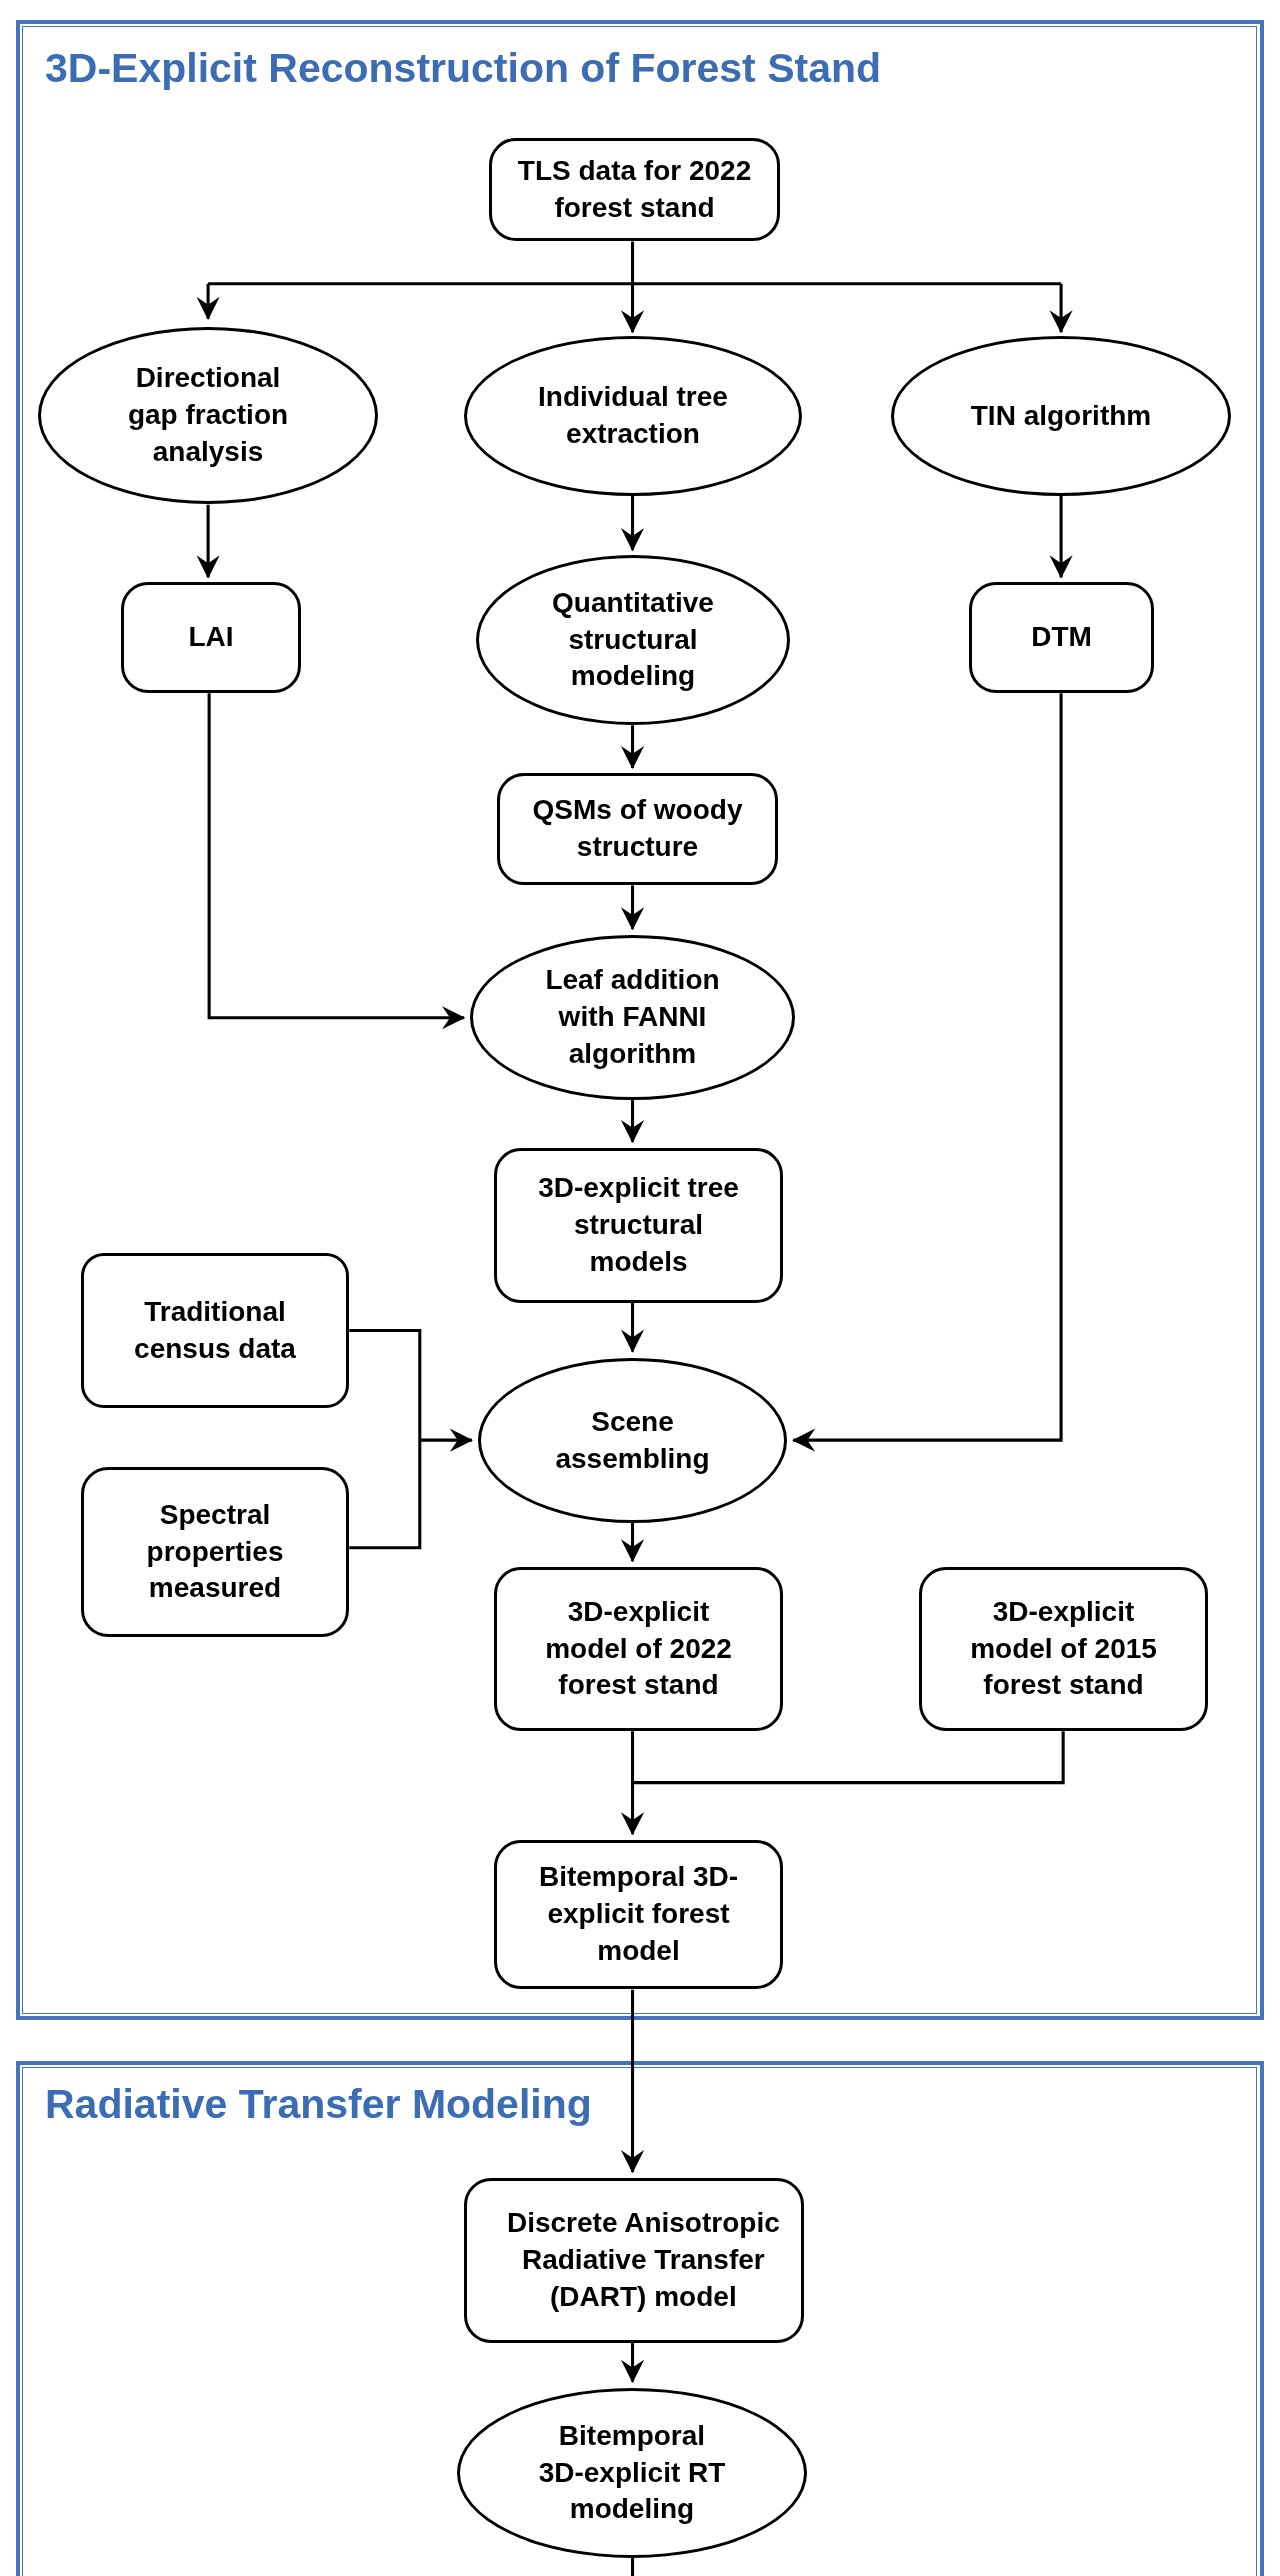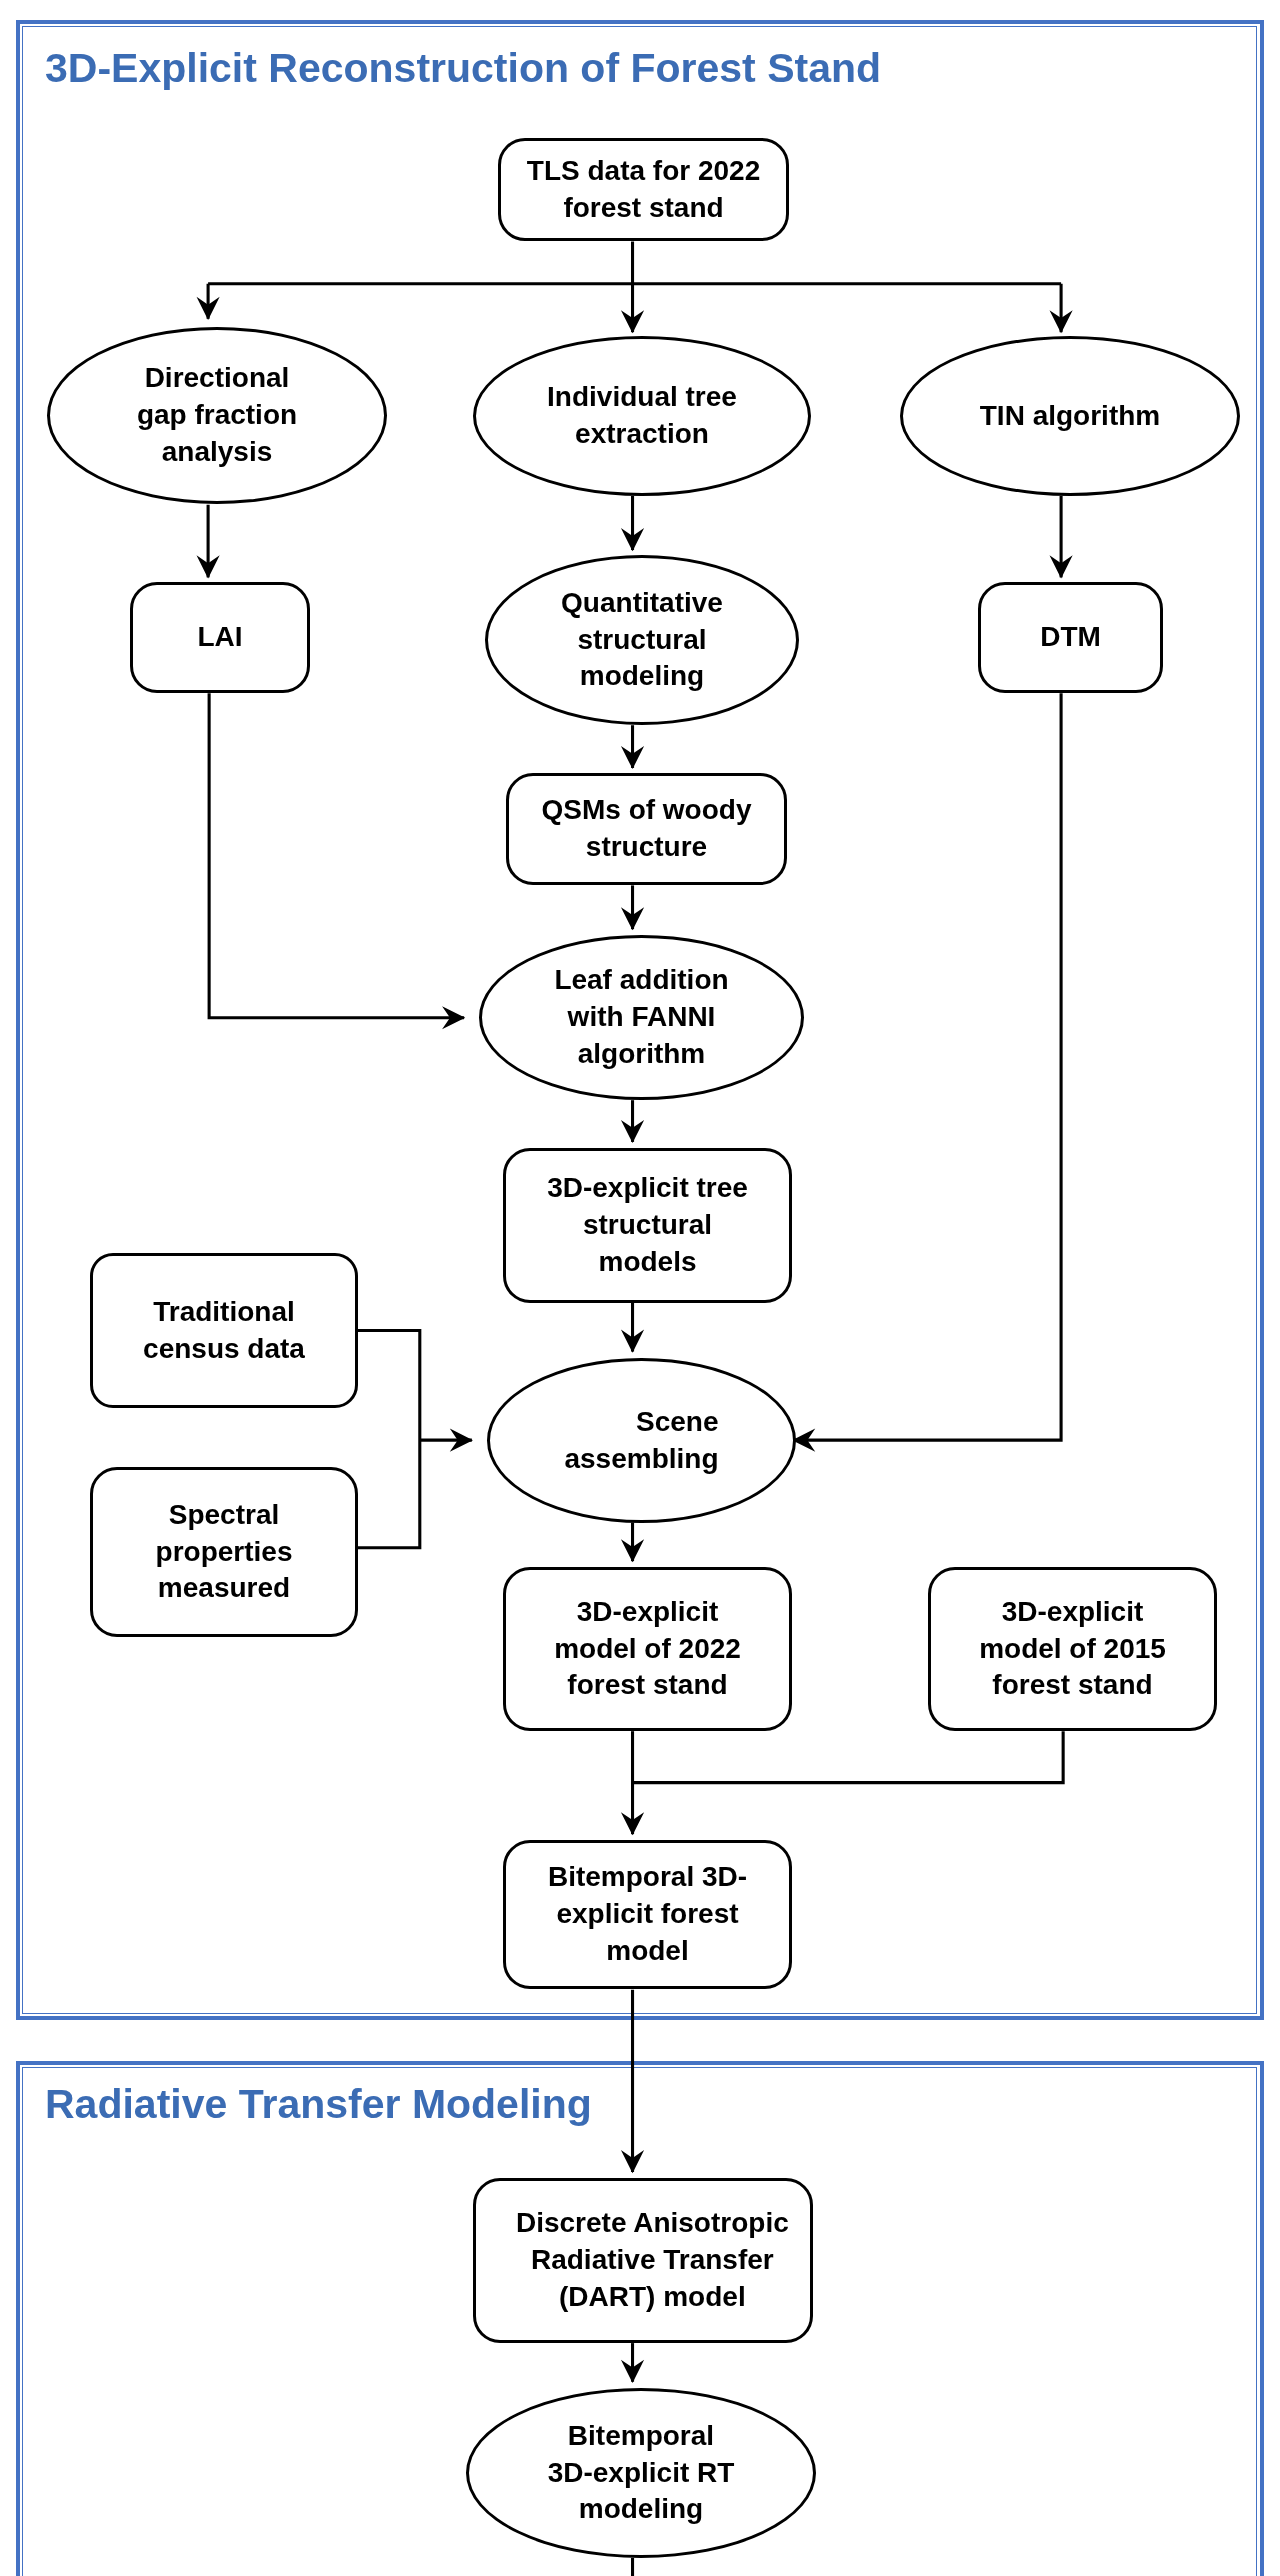--- a/index.html
+++ b/index.html
@@ -53,21 +53,20 @@
     text-align: center;
     box-sizing: border-box;
     background: #ffffff;
     border: 3.1px solid #000000;
     color: #000000;
     font-weight: bold;
     font-size: 28px;
     line-height: 1.32;
     white-space: pre-line;
     padding: 5.2px 10.3px;
-    margin-left: 9px;
   }
   .rect    { border-radius: 27px; }
   .ellipse { border-radius: 50%; }
 </style>
 </head>
 <body>
 
 <div id="canvas">
 
   <div class="section" style="left:15.5px; top:19.6px; width:1248px; height:2000px;"></div>
@@ -152,21 +151,21 @@
   <div class="node rect" style="left:494px; top:1148px; width:289px; height:155px;">3D-explicit tree
 structural
 models</div>
 
   <div class="node rect" style="left:81px; top:1253px; width:268px; height:155px;border-radius:23px;">Traditional
 census data</div>
   <div class="node rect" style="left:81px; top:1467px; width:268px; height:170px;">Spectral
 properties
 measured</div>
 
-  <div class="node ellipse" style="left:478px; top:1358px; width:309px; height:165px;text-align:right;">Scene
+  <div class="node ellipse" style="left:478px; top:1358px; width:309px; height:165px;">Scene
 assembling</div>
 
   <div class="node rect" style="left:494px; top:1567px; width:289px; height:164px;">3D-explicit
 model of 2022
 forest stand</div>
   <div class="node rect" style="left:919px; top:1567px; width:289px; height:164px;">3D-explicit
 model of 2015
 forest stand</div>
 
   <div class="node rect" style="left:494px; top:1840px; width:289px; height:149px;">Bitemporal 3D-

